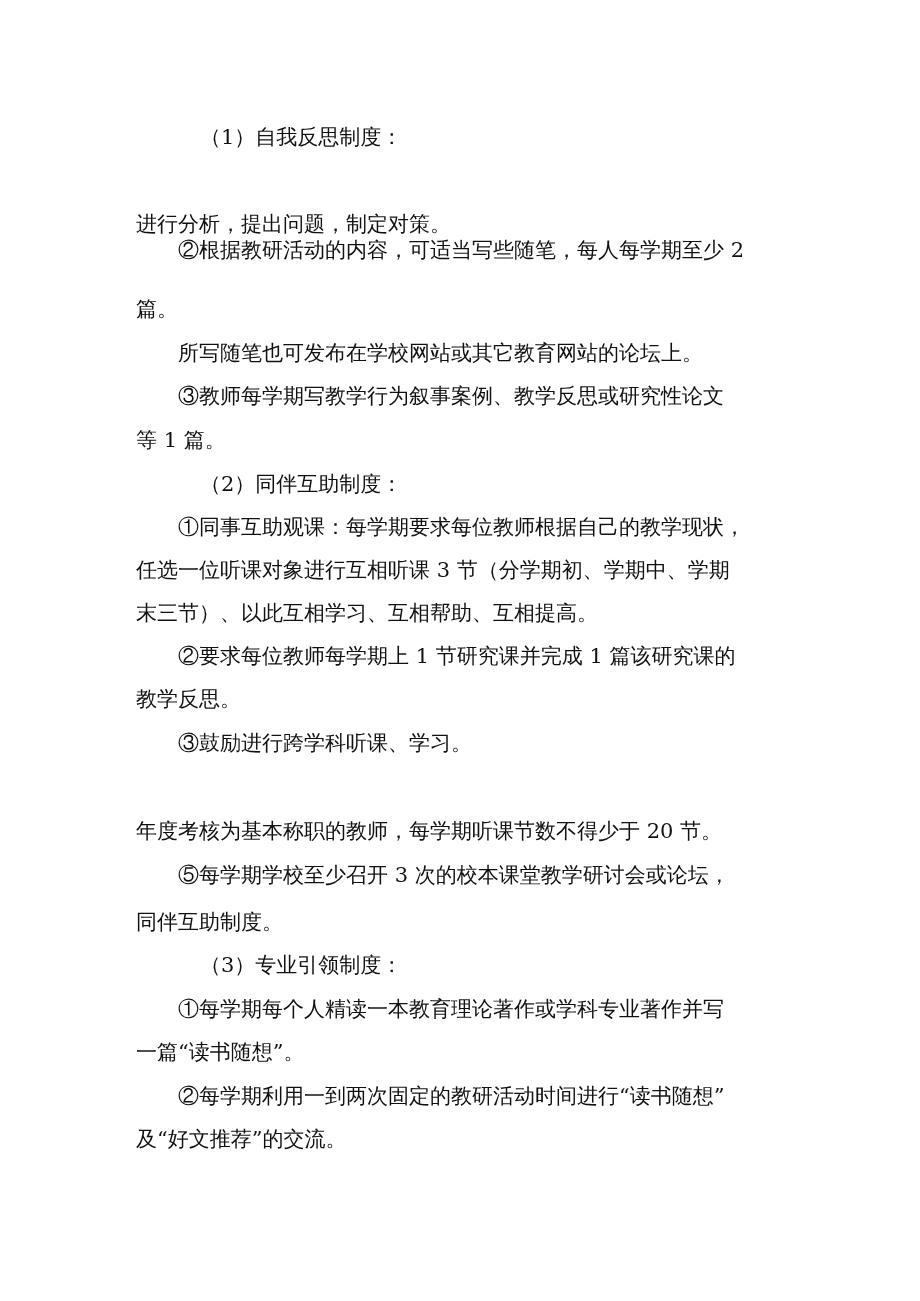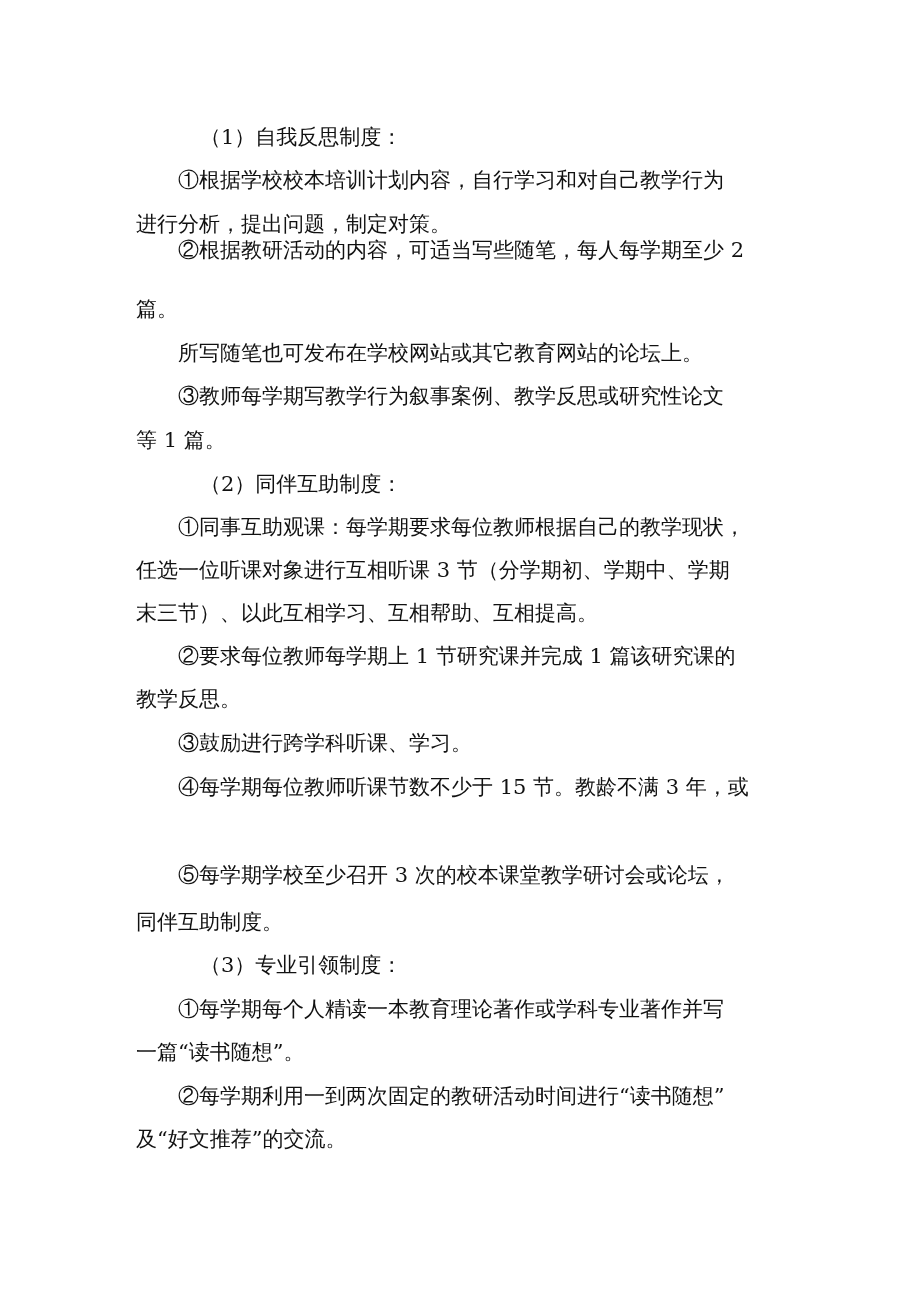--- a/index.html
+++ b/index.html
@@ -11,35 +11,34 @@
     }
     .p { position: absolute; left: 136px; white-space: nowrap; line-height: 26px; }
     .ind { left: 178px; }
     .sec { left: 200px; text-align: center; }
   </style>
 </head>
 <body>
 
 <div class="page">
   <div class="p sec" style="top:124px">（1）自我反思制度：</div>
-  <div class="p ind" style="top:167px">①根据学校校本培训计划内容，自行学习和对自己教学行为</div>
   <div class="p" style="top:211px">进行分析，提出问题，制定对策。</div>
   <div class="p ind" style="top:237px">②根据教研活动的内容，可适当写些随笔，每人每学期至少 2</div>
   <div class="p" style="top:296px">篇。</div>
   <div class="p ind" style="top:340px">所写随笔也可发布在学校网站或其它教育网站的论坛上。</div>
   <div class="p ind" style="top:383px">③教师每学期写教学行为叙事案例、教学反思或研究性论文</div>
   <div class="p" style="top:427px">等 1 篇。</div>
   <div class="p sec" style="top:471px">（2）同伴互助制度：</div>
   <div class="p ind" style="top:514px">①同事互助观课：每学期要求每位教师根据自己的教学现状，</div>
   <div class="p" style="top:557px">任选一位听课对象进行互相听课 3 节（分学期初、学期中、学期</div>
   <div class="p" style="top:600px">末三节）、以此互相学习、互相帮助、互相提高。</div>
   <div class="p ind" style="top:643px">②要求每位教师每学期上 1 节研究课并完成 1 篇该研究课的</div>
   <div class="p" style="top:686px">教学反思。</div>
   <div class="p ind" style="top:730px">③鼓励进行跨学科听课、学习。</div>
-  <div class="p ind" style="top:774px">④每学期每位教师听课节数不少于 15 节。教龄不满 3 年，或</div>
+  <div class="p" style="top:818px">年度考核为基本称职的教师，每学期听课节数不得少于 20 节。</div>
   <div class="p ind" style="top:862px">⑤每学期学校至少召开 3 次的校本课堂教学研讨会或论坛，</div>
   <div class="p" style="top:909px">同伴互助制度。</div>
   <div class="p sec" style="top:952px">（3）专业引领制度：</div>
   <div class="p ind" style="top:996px">①每学期每个人精读一本教育理论著作或学科专业著作并写</div>
   <div class="p" style="top:1039px">一篇“读书随想”。</div>
   <div class="p" style="top:1126px">及“好文推荐”的交流。</div>
   <div class="p ind" style="top:1083px">②每学期利用一到两次固定的教研活动时间进行“读书随想”</div>
 </div>
 
 </body></html>

